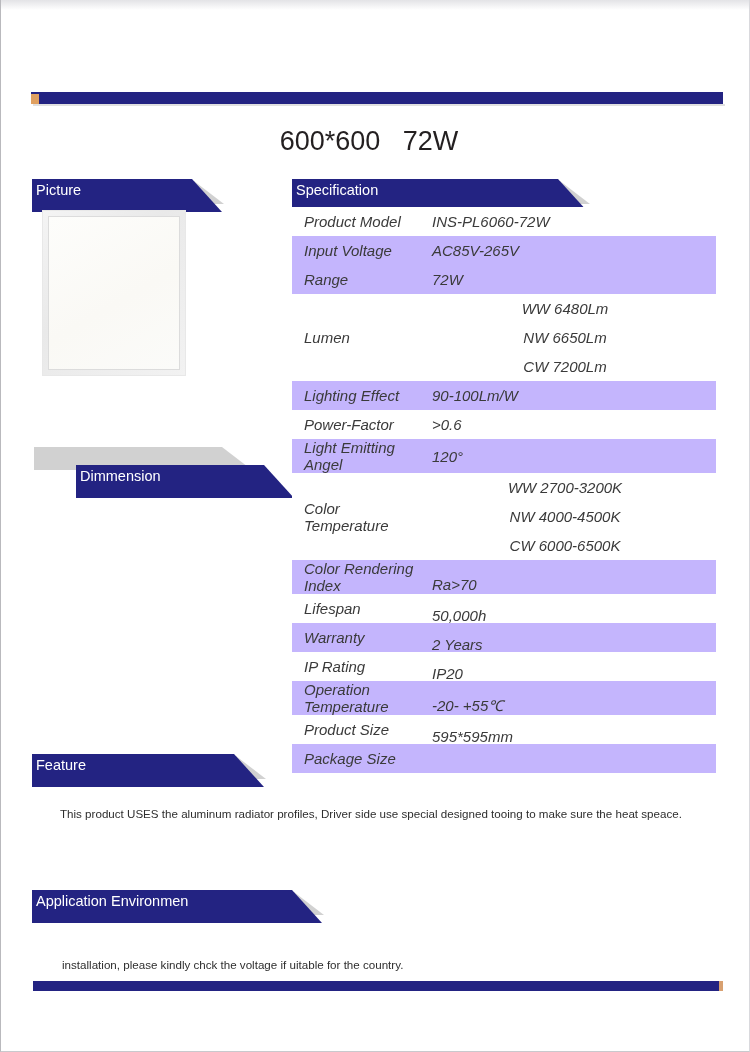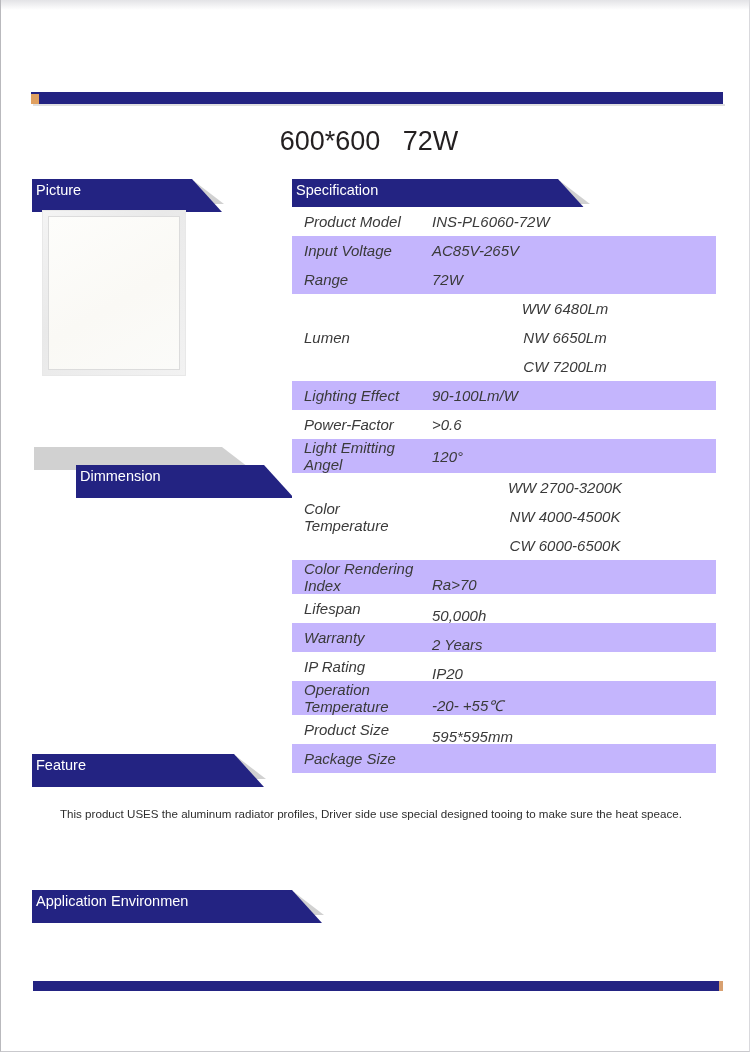--- a/index.html
+++ b/index.html
@@ -336,18 +336,19 @@
   </table>
 
   <div class="banner-shadow" style="left:33px; top:756px; width:232px;"></div>
   <div class="banner" style="left:31px; top:754px; width:232px;">Feature</div>
 
   <div class="para" style="left:40px; top:800px;">This product USES the aluminum radiator profiles, Driver side use special designed tooing to make sure the heat speace.</div>
 
   <div class="banner-shadow" style="left:33px; top:892px; width:290px;"></div>
   <div class="banner" style="left:31px; top:890px; width:290px;">Application Environmen</div>
 
+  <div class="para" style="left:42px; top:951px;">installation, please kindly chck the voltage if uitable for the country.</div>
 
   <div class="footer-rule"></div>
   <div class="footer-rule-cap"></div>
   <div class="footer-ghost">&nbsp;</div>
 
 </div>
 
 </body></html>

